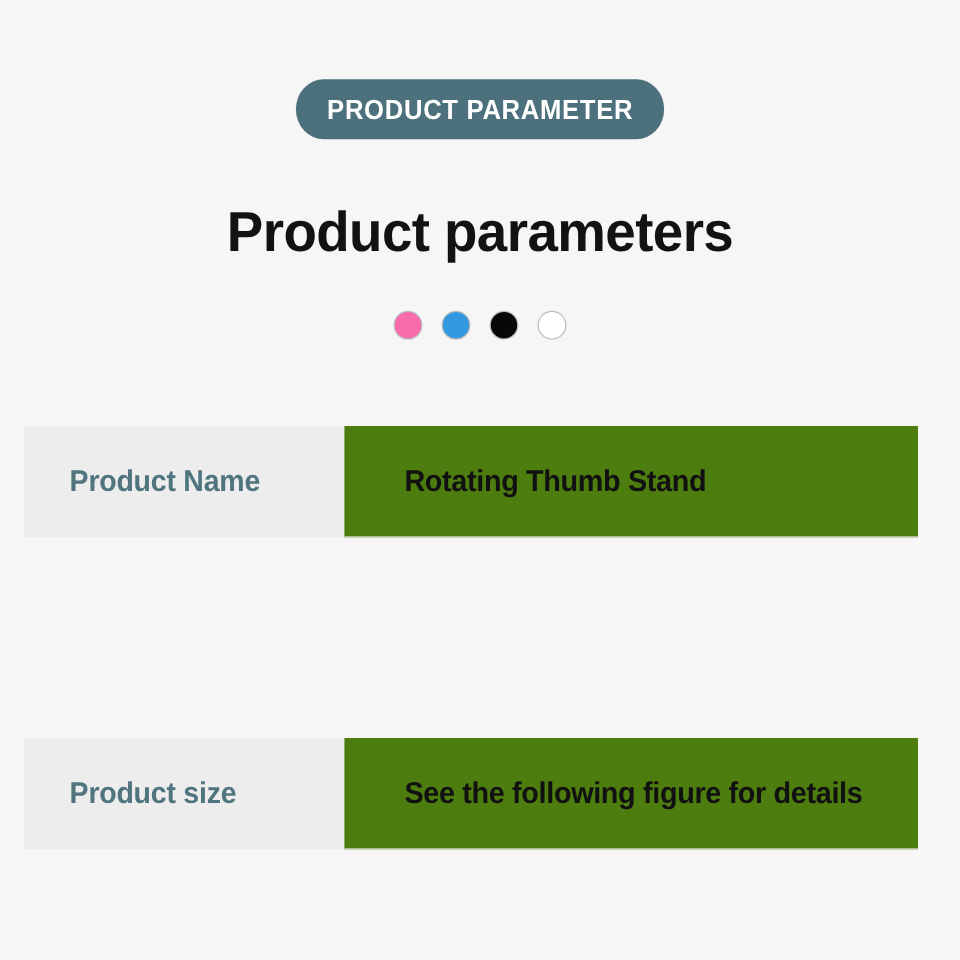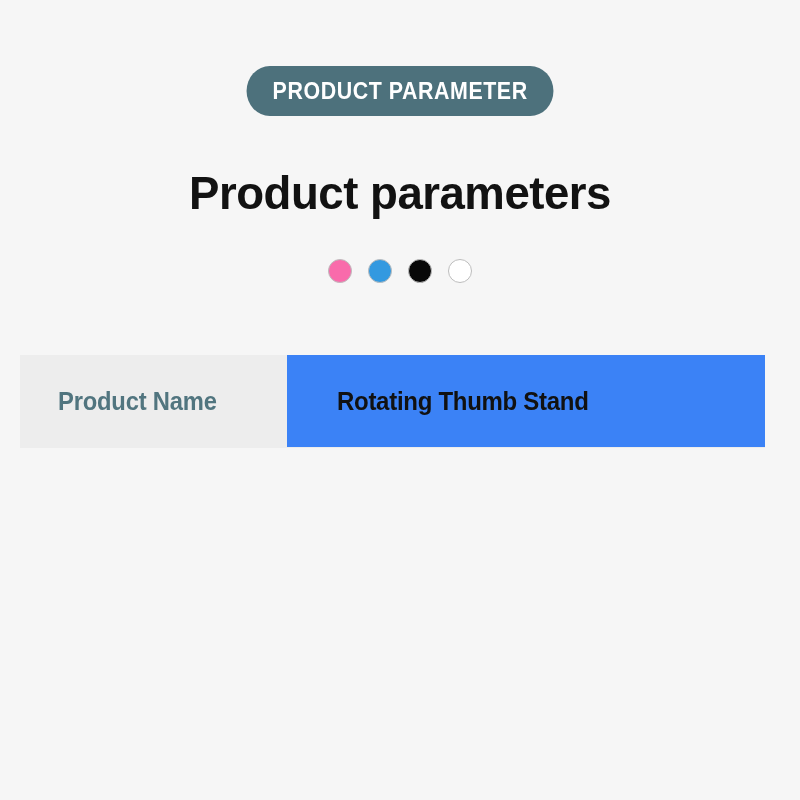--- a/index.html
+++ b/index.html
@@ -109,21 +109,21 @@
     color: #51757f;
     font-size: 25px;
     font-weight: bold;
     letter-spacing: -0.2px;
     transform: scaleX(0.95);
     transform-origin: left center;
     white-space: nowrap;
   }
   .spec-value {
     flex: 1 1 auto;
-    background: #3b82f6;
+    background: #4d7c0f;
     display: flex;
     align-items: center;
     box-sizing: border-box;
     padding-left: 50px;
     height: 93px;
     border-bottom: 1px solid #ececec;
   }
   .spec-value-text {
     color: #111111;
     font-size: 25px;
@@ -159,16 +159,24 @@
         <span class="spec-label-text">Product Name</span>
       </div>
       <div class="spec-value">
         <span class="spec-value-text">Rotating Thumb Stand</span>
       </div>
     </div>
 
     <div class="spec-row">
     </div>
 
+    <div class="spec-row">
+      <div class="spec-label">
+        <span class="spec-label-text">Product size</span>
+      </div>
+      <div class="spec-value">
+        <span class="spec-value-text">See the following figure for details</span>
+      </div>
+    </div>
 
   </div>
 
 </div>
 
 </body></html>

